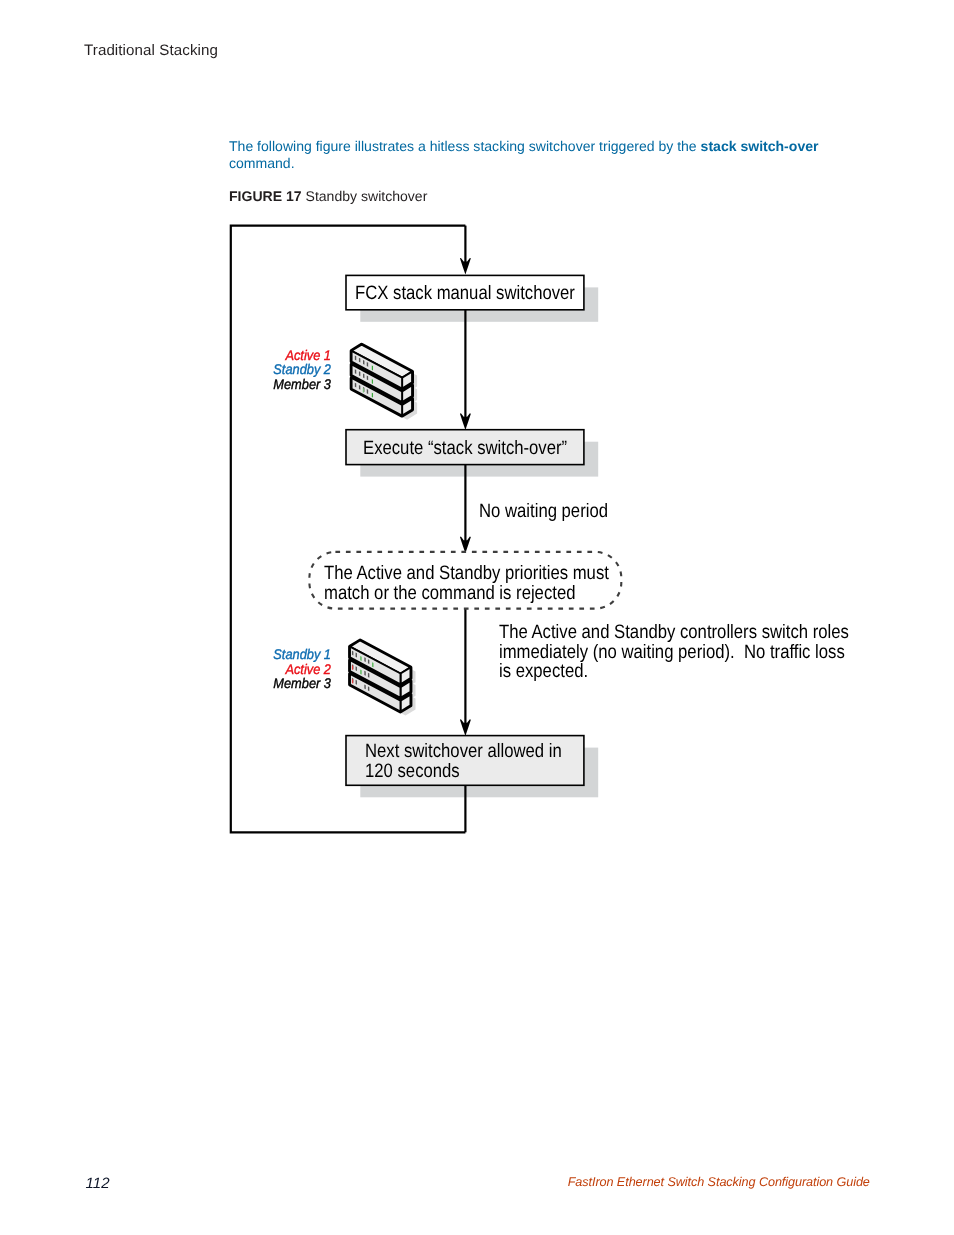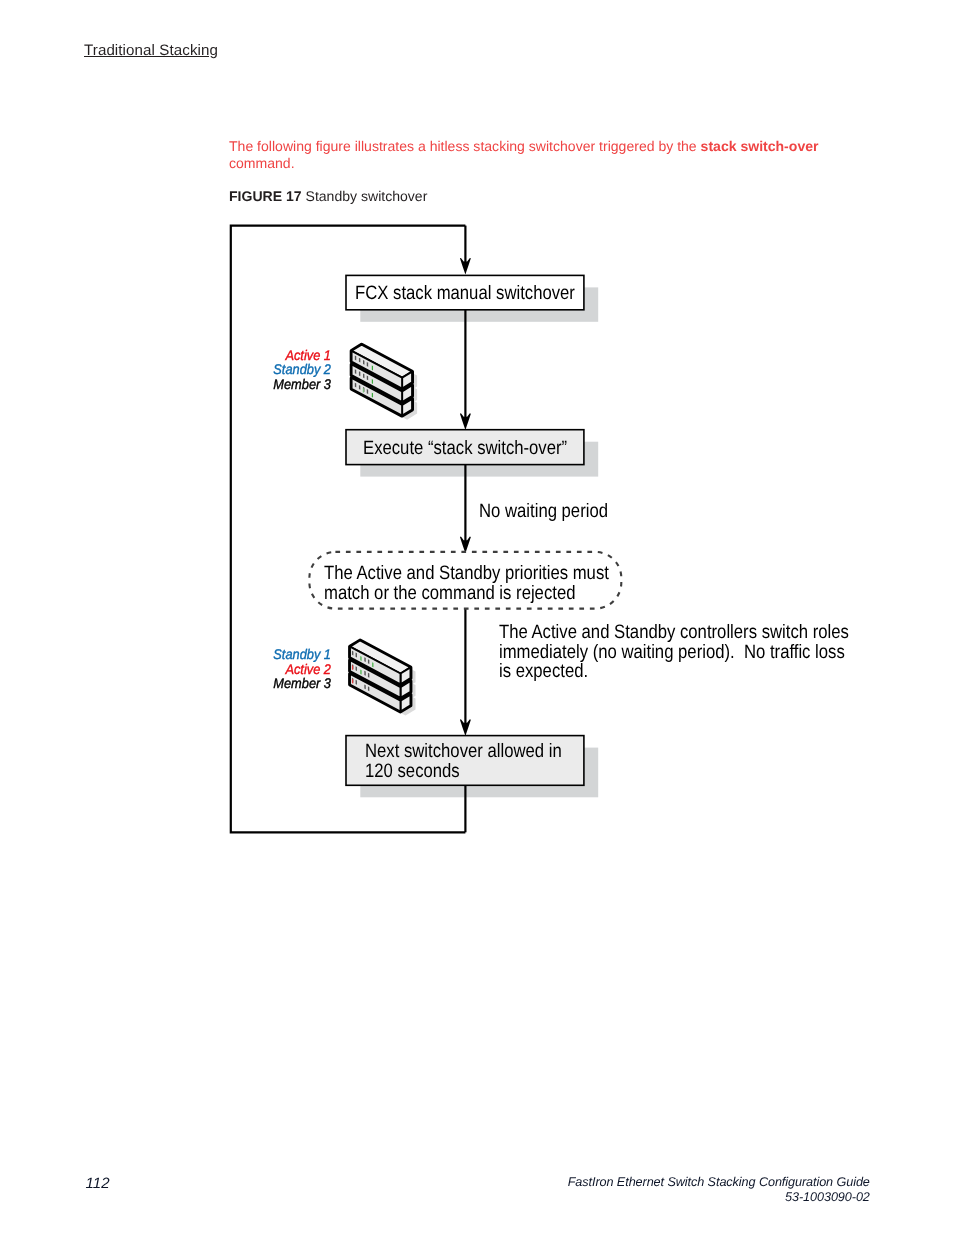--- a/index.html
+++ b/index.html
@@ -1,40 +1,40 @@
 <!DOCTYPE html>
 <html><head>
 <meta charset="utf-8">
 <title>FastIron Ethernet Switch Stacking Configuration Guide</title>
 <style>
   html,body{margin:0;padding:0;}
   body{width:954px;height:1235px;background:#ffffff;transform:translateZ(0);font-family:"Liberation Sans",sans-serif;color:#000;position:relative;overflow:hidden;-webkit-font-smoothing:antialiased;text-rendering:geometricPrecision;}
   .page{position:absolute;left:0;top:0;width:954px;height:1235px;}
   .abs{position:absolute;}
 
-  #running-head{left:84.0px;top:41.8px;font-size:15.1px;color:#231f20;letter-spacing:0.1px;white-space:nowrap;text-decoration:underline;}
+  #running-head{left:84.0px;top:41.8px;font-size:15.1px;color:#231f20;letter-spacing:0.1px;white-space:nowrap;}
 
-  #intro-para{left:229px;top:138.3px;width:620px;font-size:14.05px;line-height:16.6px;color:#ef4444;}
+  #intro-para{left:229px;top:138.3px;width:620px;font-size:14.05px;line-height:16.6px;color:#0369a1;}
   #intro-para b{font-weight:bold;}
 
   #figure-caption{left:229px;top:188.4px;font-size:14.05px;color:#231f20;white-space:nowrap;}
   #figure-caption b{font-weight:bold;}
 
 
   
   #figure-wrap{left:0px;top:0px;width:954px;height:914px;}
   #diagram-svg{position:absolute;left:0;top:0;}
   .dg-text{position:absolute;font-family:"Liberation Sans",sans-serif;font-size:19.4px;color:#000;white-space:pre;
            transform:scaleX(0.861);transform-origin:0 0;}
   .dg-lbl{position:absolute;font-family:"Liberation Sans",sans-serif;font-style:italic;font-weight:normal;-webkit-text-stroke:0.38px currentColor;
           white-space:pre;text-align:right;transform:scaleX(0.915);transform-origin:100% 0;}
 
 
   #footer-page{left:85.5px;top:1175.2px;font-size:15px;font-style:italic;color:#0f172a;letter-spacing:0.1px;}
-  #footer-right{left:450px;width:419.8px;top:1175.2px;text-align:right;font-size:12.65px;font-style:italic;line-height:14.9px;color:#0f172a;letter-spacing:-0.08px;white-space:nowrap;}
+  #footer-right{left:450px;width:419.8px;top:1175.2px;text-align:right;font-size:12.65px;font-style:italic;line-height:14.9px;color:#c2410c;letter-spacing:-0.08px;white-space:nowrap;}
 </style>
 </head>
 <body>
 
 <div class="page">
 
   <div class="abs" id="running-head">Traditional Stacking</div>
 
   <div class="abs" id="intro-para"><span>The following figure illustrates a hitless stacking switchover triggered by the </span><b>stack switch-over</b><span> command.</span></div>
 
@@ -155,16 +155,15 @@
 <div class="dg-text" style="left:323.60px;top:563.91px;line-height:19.85px;"><div>The Active and Standby priorities must</div><div>match or the command is rejected</div></div>
 <div class="dg-text" style="left:498.60px;top:622.61px;line-height:19.90px;"><div>The Active and Standby controllers switch roles</div><div>immediately (no waiting period).  No traffic loss</div><div>is expected.</div></div>
 <div class="dg-text" style="left:364.50px;top:740.91px;line-height:20.10px;"><div>Next switchover allowed in</div><div>120 seconds</div></div>
 <div class="dg-lbl" style="left:200.70px;top:347.77px;width:130.00px;line-height:14.40px;font-size:14.00px;"><div style="color: rgb(234, 17, 25);">Active 1</div><div style="color: rgb(15, 109, 178);">Standby 2</div><div style="color: rgb(0, 0, 0);">Member 3</div></div>
 <div class="dg-lbl" style="left:200.70px;top:647.37px;width:130.00px;line-height:14.40px;font-size:14.00px;"><div style="color: rgb(15, 109, 178);">Standby 1</div><div style="color: rgb(234, 17, 25);">Active 2</div><div style="color: rgb(0, 0, 0);">Member 3</div></div>
   </div>
 
   <div class="abs" id="footer-page">112</div>
   <div class="abs" id="footer-right">
     <div>FastIron Ethernet Switch Stacking Configuration Guide</div>
-    <div>53-1003090-02</div>
   </div>
 
 </div>
 
 </body></html>

